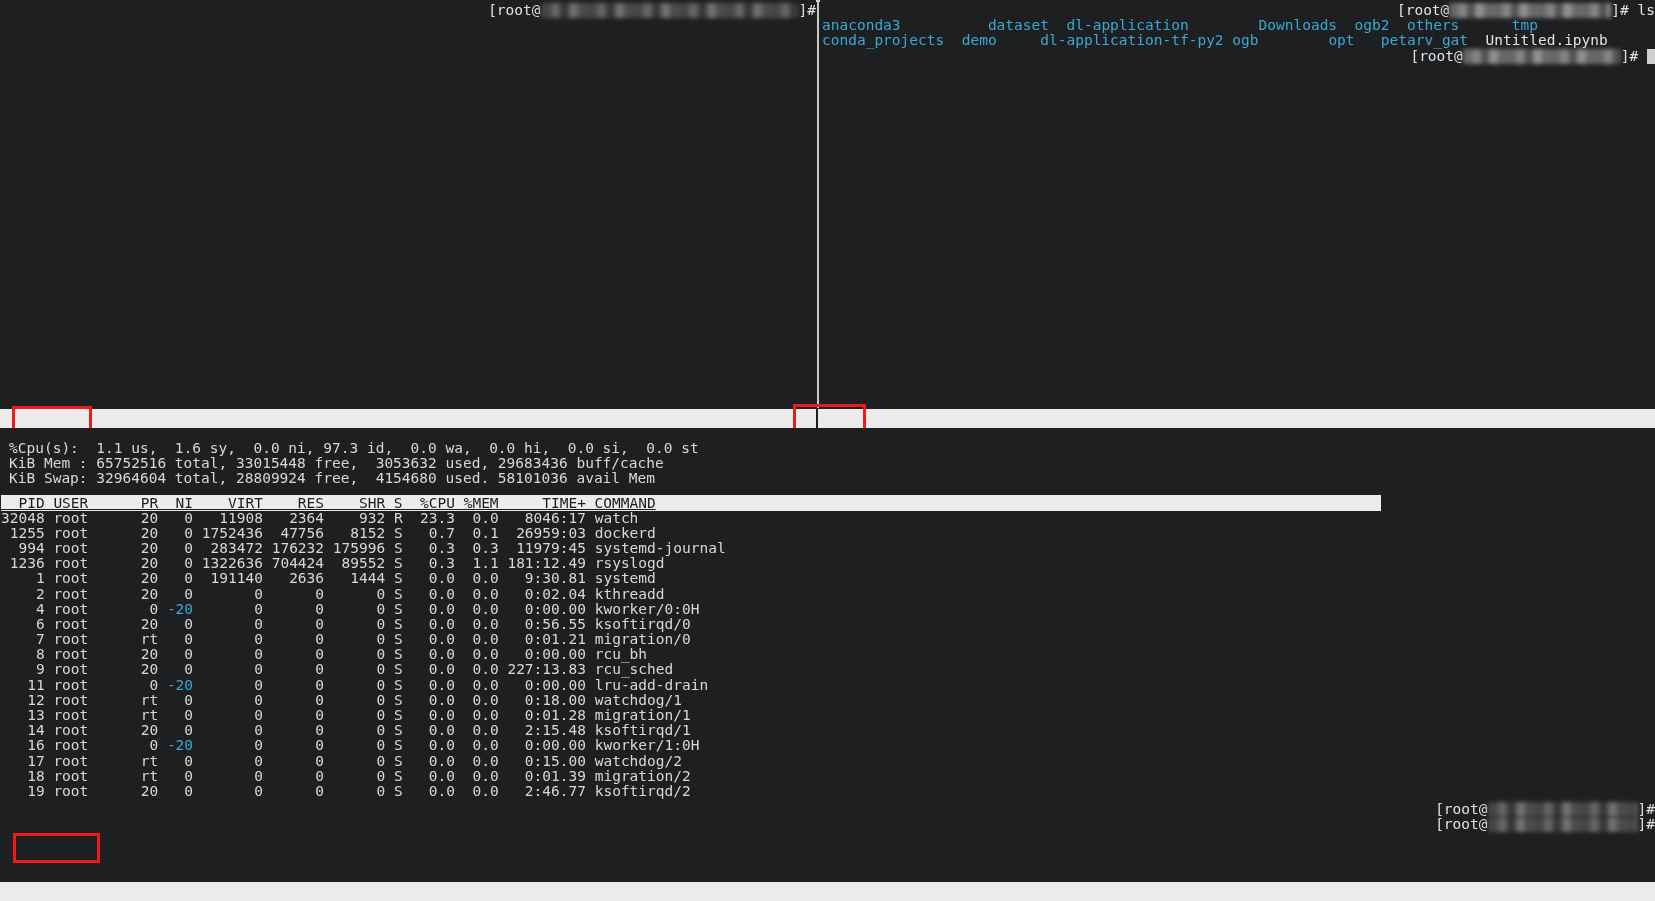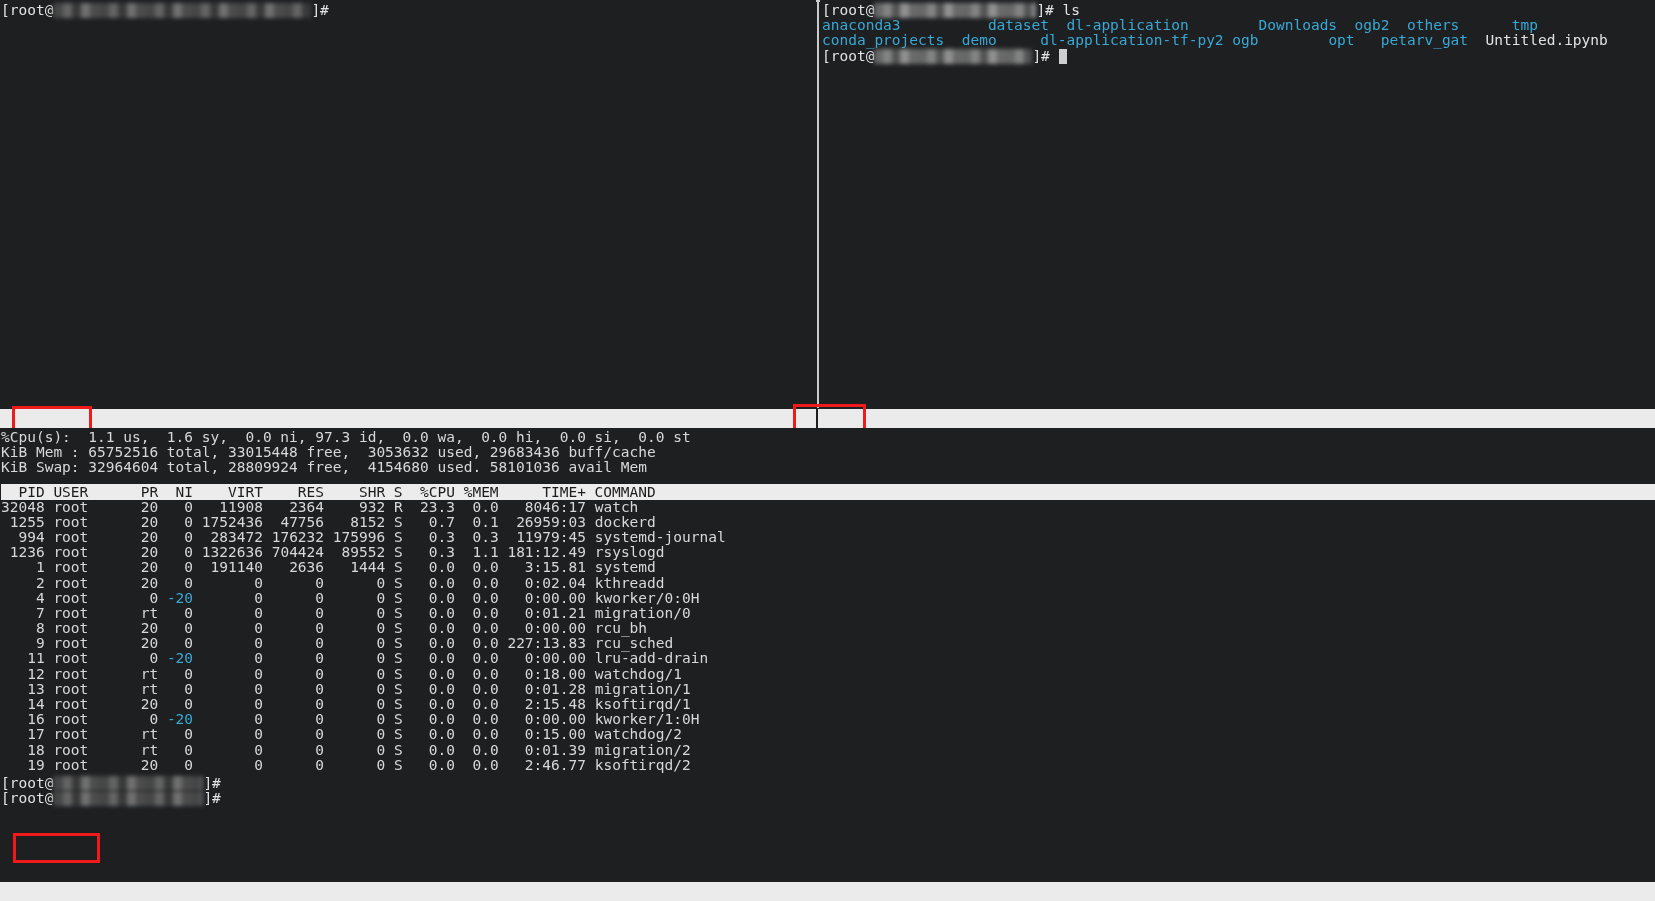--- a/index.html
+++ b/index.html
@@ -119,41 +119,42 @@
   
   #pane-bottom {
     position: absolute;
     left: 0; top: 428px;
     width: 1655px; height: 454px;
     background: #1d1f21;
     overflow: hidden;
     padding-left: 1px;
     box-sizing: border-box;
   }
-  #top-summary { padding-top: 2px; }
+  #top-summary { padding-top: 13px; margin-left: 8px; }
   .top-sumline { white-space: pre; color: #d8d8d8; height: 15.2px; }
 
   #top-table-header {
     background: #ececec;
     color: #1c1c1c;
     white-space: pre;
     height: 16px;
     line-height: 16px;
     margin-top: 8px;
-    width: 1654px;
+    width: 1380px;
+    text-decoration: underline;
   }
   .proc-row {
     white-space: pre;
     height: 15.2px;
     color: #d8d8d8;
   }
   .nice-neg { color: #3aa8d4; }
 
   #bottom-prompts { margin-top: 3px; }
-  .prompt-line { white-space: pre; height: 15.2px; color: #d8d8d8; }
+  .prompt-line { white-space: pre; height: 15.2px; color: #d8d8d8; text-align: right; }
 
   
   #sb-bottom-tail {
     position: absolute;
     left: 265px; top: 882px;
     width: 1390px; height: 19px;
     background: #f2f2f2;
   }
 </style>
 </head>
@@ -197,23 +198,24 @@
     <div class="top-sumline">KiB Swap: 32964604 total, 28809924 free,  4154680 used. 58101036 avail Mem</div>
   </div>
 
   <div id="top-table-header">  PID USER      PR  NI    VIRT    RES    SHR S  %CPU %MEM     TIME+ COMMAND</div>
 
   <div id="proc-rows">
       <div class="proc-row term"><span>32048 </span><span>root     </span><span> 20 </span><span>  0</span><span>   11908</span><span>   2364</span><span>    932</span><span> R</span><span>  23.3</span><span>  0.0</span><span>   8046:17 </span><span>watch</span></div>
       <div class="proc-row term"><span> 1255 </span><span>root     </span><span> 20 </span><span>  0</span><span> 1752436</span><span>  47756</span><span>   8152</span><span> S</span><span>   0.7</span><span>  0.1</span><span>  26959:03 </span><span>dockerd</span></div>
       <div class="proc-row term"><span>  994 </span><span>root     </span><span> 20 </span><span>  0</span><span>  283472</span><span> 176232</span><span> 175996</span><span> S</span><span>   0.3</span><span>  0.3</span><span>  11979:45 </span><span>systemd-journal</span></div>
       <div class="proc-row term"><span> 1236 </span><span>root     </span><span> 20 </span><span>  0</span><span> 1322636</span><span> 704424</span><span>  89552</span><span> S</span><span>   0.3</span><span>  1.1</span><span> 181:12.49 </span><span>rsyslogd</span></div>
-      <div class="proc-row term"><span>    1 </span><span>root     </span><span> 20 </span><span>  0</span><span>  191140</span><span>   2636</span><span>   1444</span><span> S</span><span>   0.0</span><span>  0.0</span><span>   3:15.81 </span><span>systemd</span></div>
+      <div class="proc-row term"><span>    1 </span><span>root     </span><span> 20 </span><span>  0</span><span>  191140</span><span>   2636</span><span>   1444</span><span> S</span><span>   0.0</span><span>  0.0</span><span>   9:30.81 </span><span>systemd</span></div>
       <div class="proc-row term"><span>    2 </span><span>root     </span><span> 20 </span><span>  0</span><span>       0</span><span>      0</span><span>      0</span><span> S</span><span>   0.0</span><span>  0.0</span><span>   0:02.04 </span><span>kthreadd</span></div>
       <div class="proc-row term"><span>    4 </span><span>root     </span><span>  0 </span><span class="nice-neg">-20</span><span>       0</span><span>      0</span><span>      0</span><span> S</span><span>   0.0</span><span>  0.0</span><span>   0:00.00 </span><span>kworker/0:0H</span></div>
+      <div class="proc-row term"><span>    6 </span><span>root     </span><span> 20 </span><span>  0</span><span>       0</span><span>      0</span><span>      0</span><span> S</span><span>   0.0</span><span>  0.0</span><span>   0:56.55 </span><span>ksoftirqd/0</span></div>
       <div class="proc-row term"><span>    7 </span><span>root     </span><span> rt </span><span>  0</span><span>       0</span><span>      0</span><span>      0</span><span> S</span><span>   0.0</span><span>  0.0</span><span>   0:01.21 </span><span>migration/0</span></div>
       <div class="proc-row term"><span>    8 </span><span>root     </span><span> 20 </span><span>  0</span><span>       0</span><span>      0</span><span>      0</span><span> S</span><span>   0.0</span><span>  0.0</span><span>   0:00.00 </span><span>rcu_bh</span></div>
       <div class="proc-row term"><span>    9 </span><span>root     </span><span> 20 </span><span>  0</span><span>       0</span><span>      0</span><span>      0</span><span> S</span><span>   0.0</span><span>  0.0</span><span> 227:13.83 </span><span>rcu_sched</span></div>
       <div class="proc-row term"><span>   11 </span><span>root     </span><span>  0 </span><span class="nice-neg">-20</span><span>       0</span><span>      0</span><span>      0</span><span> S</span><span>   0.0</span><span>  0.0</span><span>   0:00.00 </span><span>lru-add-drain</span></div>
       <div class="proc-row term"><span>   12 </span><span>root     </span><span> rt </span><span>  0</span><span>       0</span><span>      0</span><span>      0</span><span> S</span><span>   0.0</span><span>  0.0</span><span>   0:18.00 </span><span>watchdog/1</span></div>
       <div class="proc-row term"><span>   13 </span><span>root     </span><span> rt </span><span>  0</span><span>       0</span><span>      0</span><span>      0</span><span> S</span><span>   0.0</span><span>  0.0</span><span>   0:01.28 </span><span>migration/1</span></div>
       <div class="proc-row term"><span>   14 </span><span>root     </span><span> 20 </span><span>  0</span><span>       0</span><span>      0</span><span>      0</span><span> S</span><span>   0.0</span><span>  0.0</span><span>   2:15.48 </span><span>ksoftirqd/1</span></div>
       <div class="proc-row term"><span>   16 </span><span>root     </span><span>  0 </span><span class="nice-neg">-20</span><span>       0</span><span>      0</span><span>      0</span><span> S</span><span>   0.0</span><span>  0.0</span><span>   0:00.00 </span><span>kworker/1:0H</span></div>
       <div class="proc-row term"><span>   17 </span><span>root     </span><span> rt </span><span>  0</span><span>       0</span><span>      0</span><span>      0</span><span> S</span><span>   0.0</span><span>  0.0</span><span>   0:15.00 </span><span>watchdog/2</span></div>
       <div class="proc-row term"><span>   18 </span><span>root     </span><span> rt </span><span>  0</span><span>       0</span><span>      0</span><span>      0</span><span> S</span><span>   0.0</span><span>  0.0</span><span>   0:01.39 </span><span>migration/2</span></div>

